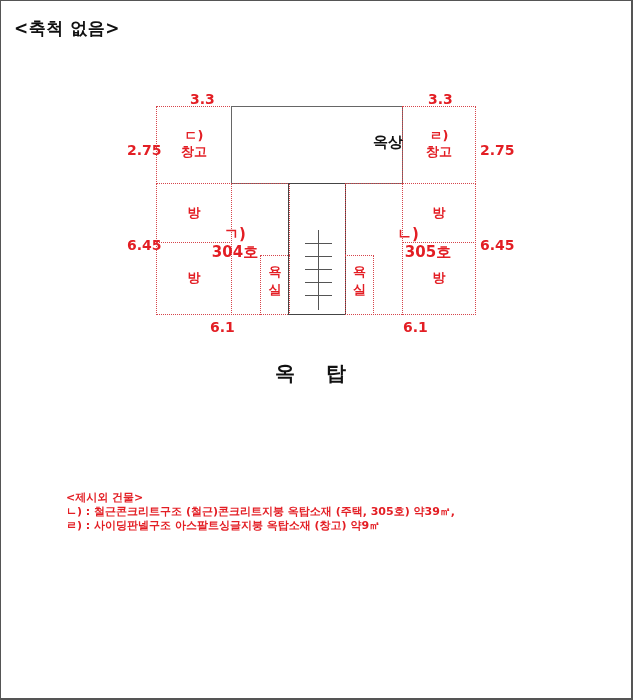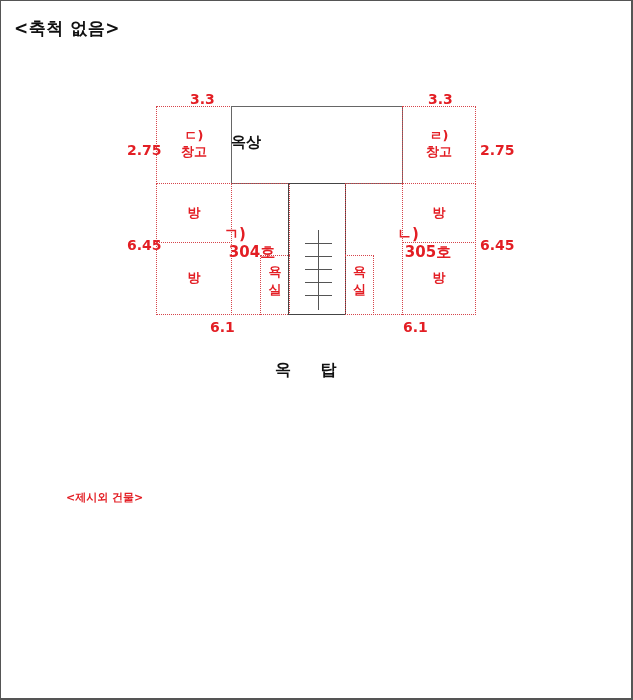--- a/index.html
+++ b/index.html
@@ -7,21 +7,21 @@
   .frame { position: absolute; left: 0; top: 0; width: 631px; height: 697px; border: 1px solid #555; border-right: 2px solid #555; border-bottom: 2px solid #555; box-sizing: border-box; width: 633px; height: 700px; }
   .title { position: absolute; left: 14px; top: 17px; font-size: 17px; font-weight: bold; color: #111; letter-spacing: 0.5px; }
   .abs { position: absolute; }
   .dim { position: absolute; font-size: 14px; font-weight: bold; color: #e31e24; }
   .room-label { position: absolute; font-size: 13px; font-weight: bold; color: #e31e24; text-align: center; line-height: 16px; }
   .unit-label { position: absolute; font-size: 15px; font-weight: bold; color: #e31e24; text-align: center; line-height: 17px; }
   .box-dot { position: absolute; border: 1px dotted #d6454b; box-sizing: border-box; }
   .box-dark { position: absolute; border: 1.5px solid #444; box-sizing: border-box; }
   .line-h { position: absolute; height: 0; }
   .line-v { position: absolute; width: 0; }
-  .rooftop { position: absolute; left: 275px; top: 360px; font-size: 16px; font-weight: bold; color: #111; letter-spacing: 12px; }
+  .rooftop { position: absolute; left: 275px; top: 360px; font-size: 20px; font-weight: bold; color: #111; letter-spacing: 12px; }
   .legend { position: absolute; left: 66px; top: 490px; color: #e31e24; font-size: 11px; font-weight: bold; }
   .legend .head { }
   .legend .row { line-height: 14px; white-space: nowrap; }
   .stair-rung { position: absolute; left: 305px; width: 27px; height: 0; border-top: 1px solid #555; }
 </style>
 </head>
 <body>
 
 <div class="frame"></div>
 
@@ -36,33 +36,33 @@
   <div class="dim" style="left:127px; top:237px;">6.45</div>
   <div class="dim" style="left:480px; top:237px;">6.45</div>
   <div class="dim" style="left:210px; top:319px;">6.1</div>
   <div class="dim" style="left:403px; top:319px;">6.1</div>
 
   <div class="box-dot" style="left:156px; top:106px; width:76px; height:78px;"></div>
   <div class="room-label" style="left:156px; top:128px; width:76px;">ㄷ)</div>
   <div class="room-label" style="left:156px; top:144px; width:76px;">창고</div>
 
   <div class="box-dark" style="left:231px; top:106px; width:172px; height:78px; border-color:#666;"></div>
-  <div class="abs" style="left:231px; top:133px; width:172px; text-align:left; font-size:15px; font-weight:bold; color:#111;">옥상</div>
+  <div class="abs" style="left:231px; top:133px; width:172px; text-align:right; font-size:15px; font-weight:bold; color:#111;">옥상</div>
 
   <div class="box-dot" style="left:402px; top:106px; width:74px; height:78px;"></div>
   <div class="room-label" style="left:402px; top:128px; width:74px;">ㄹ)</div>
   <div class="room-label" style="left:402px; top:144px; width:74px;">창고</div>
 
   <div class="box-dot" style="left:156px; top:183px; width:134px; height:132px;"></div>
   <div class="line-v" style="left:231px; top:183px; height:132px; border-left:1px dotted #d6454b;"></div>
   <div class="line-h" style="left:156px; top:242px; width:76px; border-top:1px dotted #d6454b;"></div>
   <div class="room-label" style="left:156px; top:205px; width:76px;">방</div>
   <div class="room-label" style="left:156px; top:270px; width:76px;">방</div>
   <div class="unit-label" style="left:205px; top:226px; width:60px;">ㄱ)</div>
-  <div class="unit-label" style="left:222px; top:244px; width:60px;">304호</div>
+  <div class="unit-label" style="left:205px; top:244px; width:60px;">304호</div>
   <div class="box-dot" style="left:260px; top:255px; width:30px; height:60px;"></div>
   <div class="room-label" style="left:260px; top:264px; width:30px;">욕</div>
   <div class="room-label" style="left:260px; top:282px; width:30px;">실</div>
 
   <div class="box-dark" style="left:288px; top:183px; width:58px; height:132px;"></div>
   <div class="line-v" style="left:318px; top:230px; height:80px; border-left:1px solid #555;"></div>
   <div class="stair-rung" style="top:243px;"></div>
   <div class="stair-rung" style="top:256px;"></div>
   <div class="stair-rung" style="top:269px;"></div>
   <div class="stair-rung" style="top:282px;"></div>
@@ -77,13 +77,15 @@
   <div class="unit-label" style="left:398px; top:244px; width:60px;">305호</div>
   <div class="box-dot" style="left:345px; top:255px; width:29px; height:60px;"></div>
   <div class="room-label" style="left:345px; top:264px; width:29px;">욕</div>
   <div class="room-label" style="left:345px; top:282px; width:29px;">실</div>
 </div>
 
 <div class="rooftop">옥 탑</div>
 
 <div class="legend">
   <div class="head">&lt;제시외 건물&gt;</div>
+  <div class="row">ㄴ) : 철근콘크리트구조 (철근)콘크리트지붕 옥탑소재 (주택, 305호) 약39㎡,</div>
+  <div class="row">ㄹ) : 사이딩판넬구조 아스팔트싱글지붕 옥탑소재 (창고) 약9㎡</div>
 </div>
 
 </body></html>

